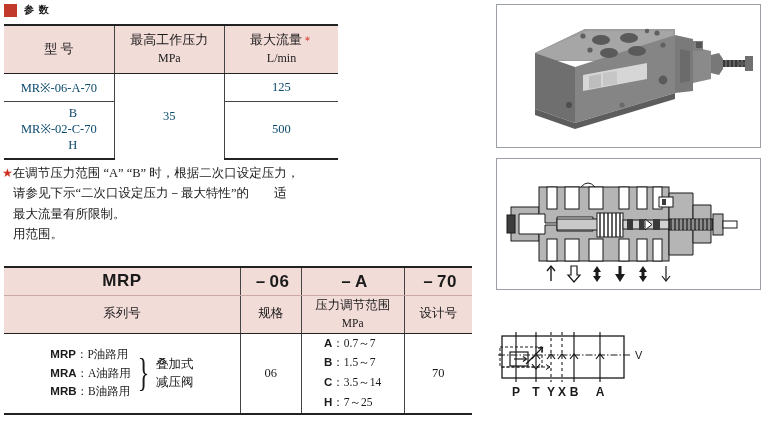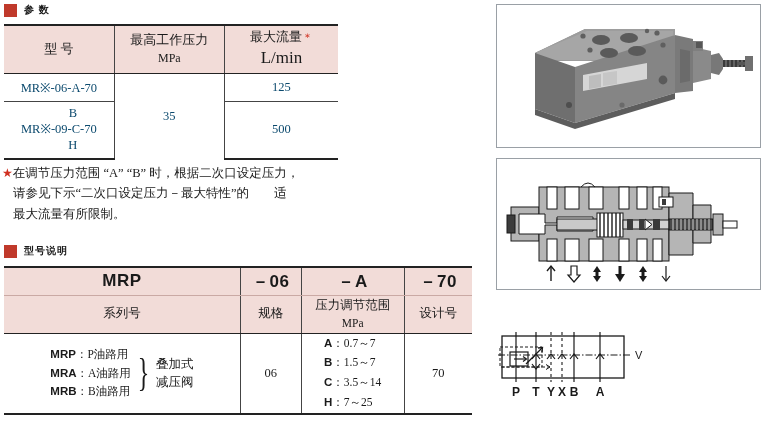--- a/index.html
+++ b/index.html
@@ -149,56 +149,53 @@
             <div>型 号</div>
           </td>
           <td class="pt-h pt-top pt-hdr-bot vline">
             <div>最高工作压力</div>
             <div style="font-size:12px;">MPa</div>
           </td>
           <td class="pt-h pt-top pt-hdr-bot vline">
             <div>
               <span>最大流量</span><span class="star-red">＊</span>
             </div>
-            <div style="font-size:17px;">L/min</div>
+            <div style="font-size:12px;">L/min</div>
           </td>
         </tr>
 
         <tr>
           <td class="pt-c hline" style="height:28px;">MR※-06-A-70</td>
           <td class="pt-c vline" rowspan="2">35</td>
           <td class="pt-c vline hline">125</td>
         </tr>
 
         <tr>
           <td class="pt-c pt-bot" style="height:58px;">
             <div class="mdl-stack">
               <span class="lineB">B</span>
-              <span>MR※-09-C-70</span>
+              <span>MR※-02-C-70</span>
               <span class="lineH">H</span>
             </div>
           </td>
           <td class="pt-c pt-bot vline">500</td>
         </tr>
       </tbody>
     </table>
   </div>
 
   <div id="footnote">
     <div>
       <span class="fn-star">★</span><span>在调节压力范围 “A” “B” 时，根据二次口设定压力，</span>
     </div>
     <span class="fn-ind">请参见下示“二次口设定压力－最大特性”的　　适</span>
     <span class="fn-ind">最大流量有所限制。</span>
-  </div>
-
-  <div class="sec-head" style="left:4px; top:244px;">
-    <span class="sec-marker"></span>
-    <span class="sec-title">型号说明</span>
-  </div>
+    <span class="fn-ind">用范围。</span>
+  </div>
+
 
   <div id="model-table">
     <table class="dt">
       <colgroup>
           <col style="width:50.5%">
           <col style="width:13%">
           <col style="width:22%">
           <col style="width:14.5%">
         </colgroup>
       <tbody>

